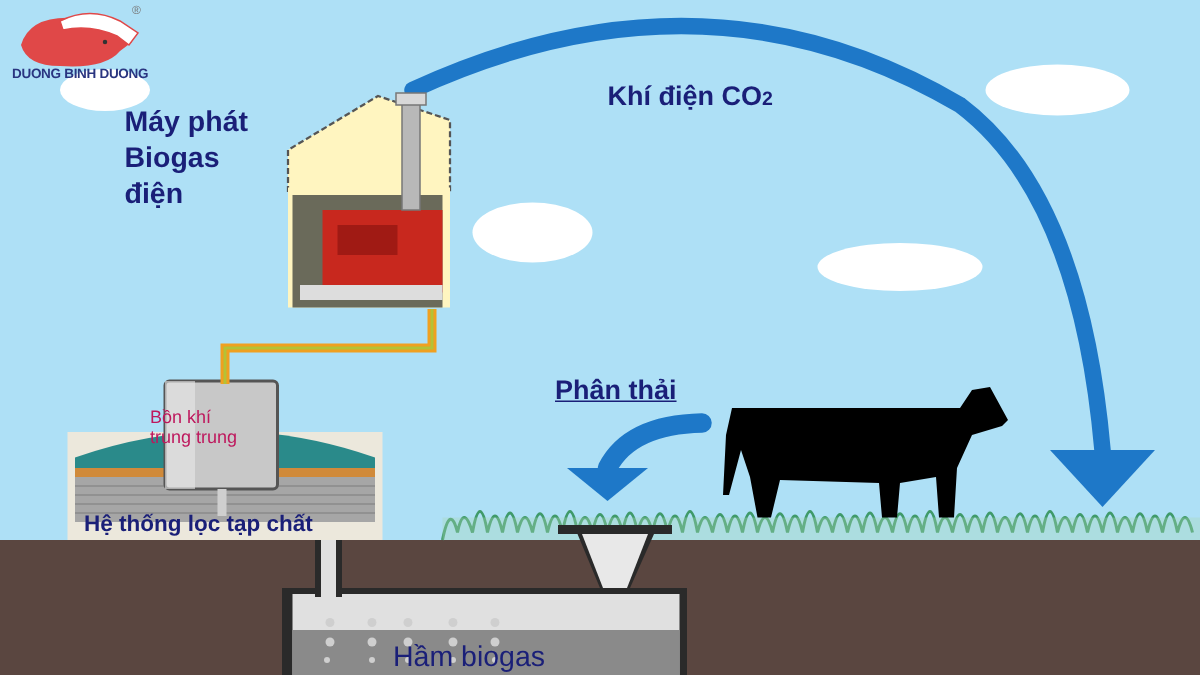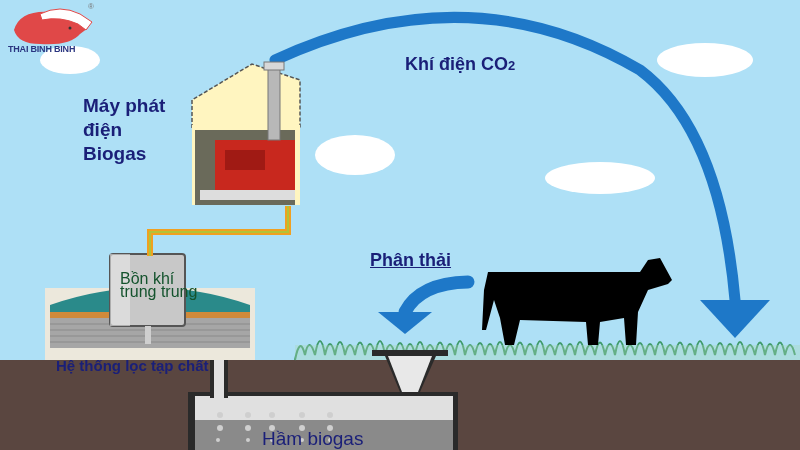--- a/index.html
+++ b/index.html
@@ -95,36 +95,36 @@
   </g>
 
   <g>
     <path d="M14 30 Q20 10 50 12 Q75 8 85 20 L88 28 L80 34 Q70 46 40 44 Q18 44 14 30 Z" fill="#e04848"></path>
     <path d="M40 14 Q60 4 80 14 L92 22 L86 30 L78 24 Q60 16 42 20 Z" fill="#ffffff" stroke="#e04848" stroke-width="1"></path>
     <circle cx="70" cy="28" r="1.5" fill="#333"></circle>
   </g>
 </svg>
 
 <div class="abs" style="left:8px;top:44px;font-size:9px;color:#2a3580;font-weight:bold;letter-spacing:-0.2px;">
-  <span>THAI BINH BINH</span>
+  <span>DUONG BINH DUONG</span>
 </div>
 <div class="abs" style="left:88px;top:2px;font-size:8px;color:#777;">®</div>
 
-<div class="abs lbl" style="left:83px;top:94px;font-size:19px;line-height:24px;">
+<div class="abs lbl" style="left:83px;top:70px;font-size:19px;line-height:24px;">
   <div>Máy phát</div>
+  <div>Biogas</div>
   <div>điện</div>
-  <div>Biogas</div>
 </div>
 
 <div class="abs lbl" style="left:405px;top:54px;font-size:18px;">
   <span>Khí điện CO</span><span style="font-size:13px;">2</span>
 </div>
 
 <div class="abs lbl" style="left:370px;top:250px;font-size:18px;text-decoration:underline;">Phân thải</div>
 
-<div class="abs" style="left:120px;top:272px;font-size:16px;line-height:13px;color:#14532d;">
+<div class="abs" style="left:100px;top:272px;font-size:12px;line-height:13px;color:#be185d;">
   <div>Bồn khí</div>
   <div>trung trung</div>
 </div>
 
-<div class="abs lbl" style="left:56px;top:341px;font-size:15px;margin-top:16px;">Hệ thống lọc tạp chất</div>
+<div class="abs lbl" style="left:56px;top:341px;font-size:15px;">Hệ thống lọc tạp chất</div>
 
 <div class="abs" style="left:262px;top:428px;font-size:19px;color:#1a1f78;text-align:right;">Hầm biogas</div>
 
 </body></html>

